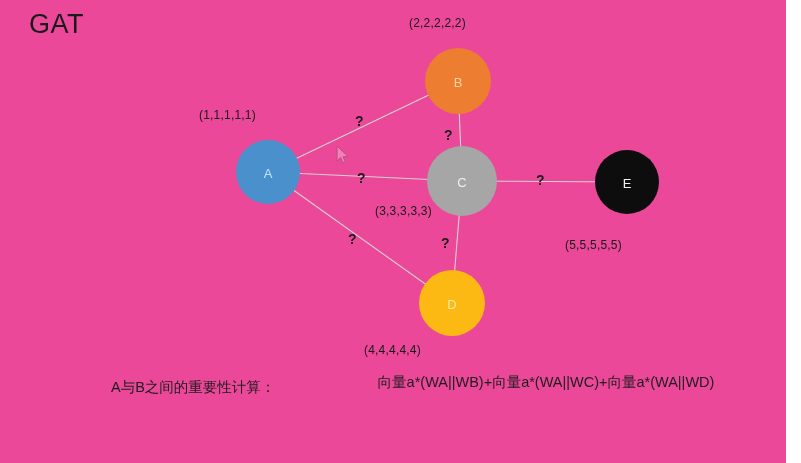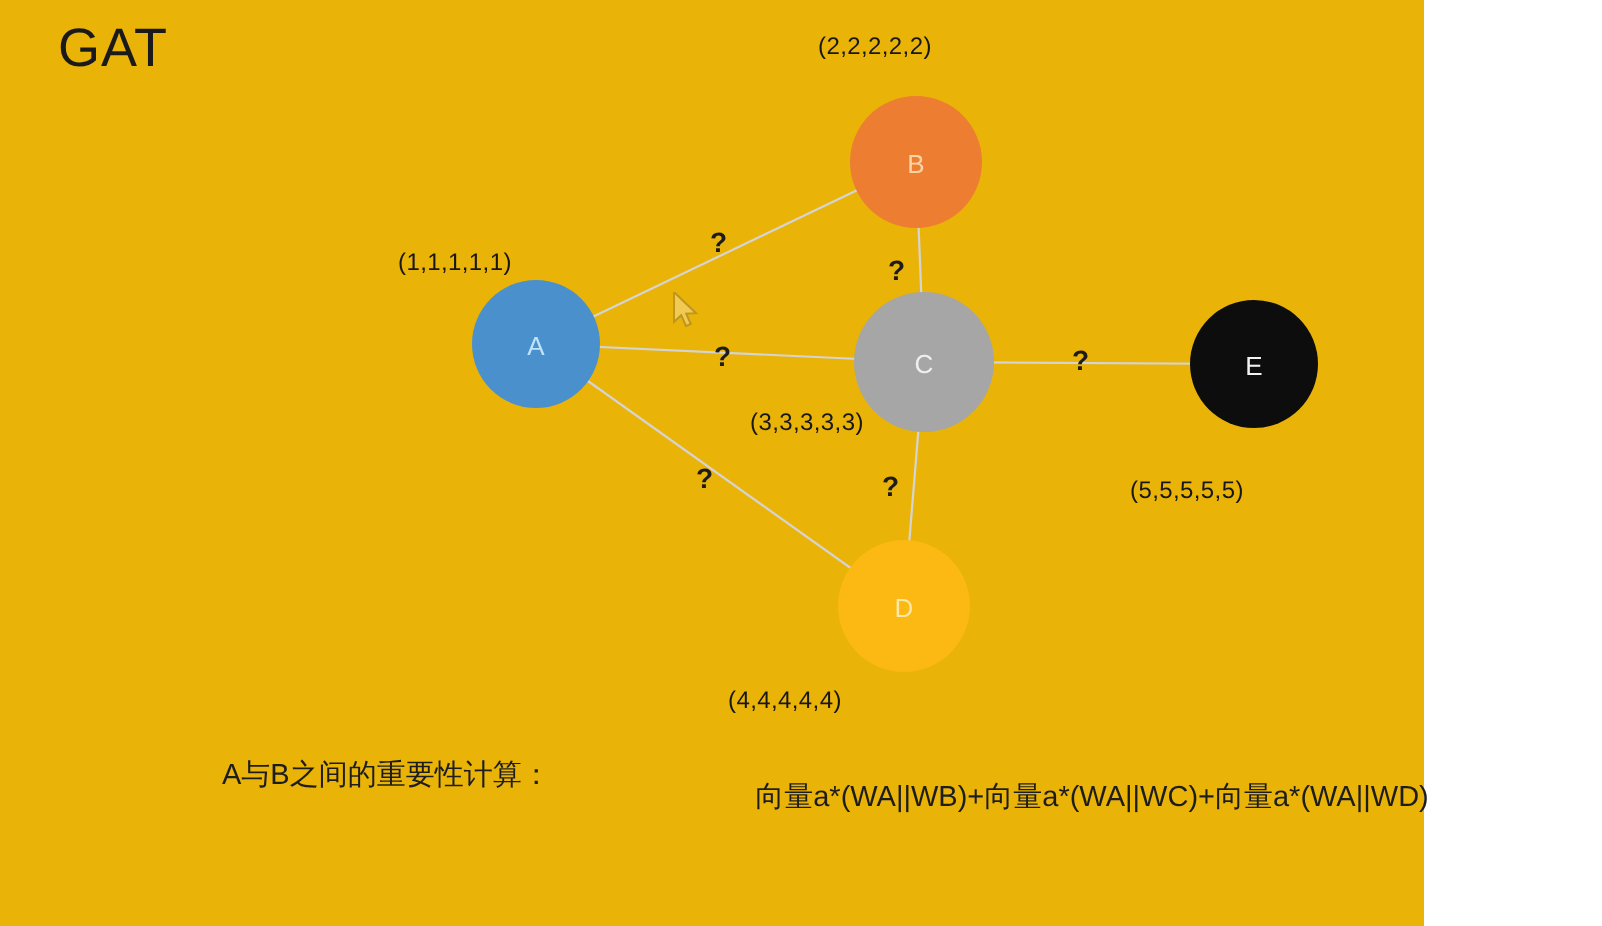--- a/index.html
+++ b/index.html
@@ -10,23 +10,23 @@
     width: 801px;
     height: 463px;
     background: #ffffff;
     font-family: "Liberation Sans", sans-serif;
     overflow: hidden;
     position: relative;
   }
   #slide {
     position: absolute;
     left: 0; top: 0;
-    width: 712px;
+    width: 786px;
     height: 463px;
-    background: #eab308;
+    background: #ec4899;
   }
   #title {
     position: absolute;
     left: 29px;
     top: 9px;
     font-size: 27px;
     color: #1a1a1a;
     letter-spacing: 0.5px;
     font-family: "Liberation Sans", sans-serif;
   }
@@ -96,21 +96,21 @@
     border-bottom: 1.4px solid #2a2a2a;
     display: inline-block;
     padding: 0 2px 1px 2px;
     line-height: 1.35;
     font-family: "Liberation Sans", sans-serif;
   }
   #denominator {
     font-size: 14.5px;
     color: #1d1d1d;
     white-space: nowrap;
-    margin-top: 20px;
+    margin-top: 3px;
     line-height: 1.35;
     font-family: "Liberation Sans", sans-serif;
   }
 </style>
 </head>
 <body>
 
 <div id="slide">
 
   <div id="title">GAT</div>
@@ -138,21 +138,21 @@
         <circle cx="452" cy="303" r="33" fill="#fcb813"></circle>
         <text x="452" y="304" class="node-letter" fill="#fde8a8">D</text>
       </g>
       <g>
         <circle cx="627" cy="182" r="32" fill="#0d0d0d"></circle>
         <text x="627" y="183" class="node-letter" fill="#f2f2f2">E</text>
       </g>
     </svg>
 
   <div id="vector-labels">
-      <div class="vec-label" style="left: 199px; top: 124px;">(1,1,1,1,1)</div>
+      <div class="vec-label" style="left: 199px; top: 108px;">(1,1,1,1,1)</div>
       <div class="vec-label" style="left: 409px; top: 16px;">(2,2,2,2,2)</div>
       <div class="vec-label" style="left: 365px; top: 204px; margin-left: 10px;">(3,3,3,3,3)</div>
       <div class="vec-label" style="left: 364px; top: 343px; text-align: right;">(4,4,4,4,4)</div>
       <div class="vec-label" style="left: 565px; top: 226px; margin-top: 12px;">(5,5,5,5,5)</div>
     </div>
   <div id="edge-labels">
       <div class="qmark" style="left: 355px; top: 113px;">?</div>
       <div class="qmark" style="left: 357px; top: 170px;">?</div>
       <div class="qmark" style="left: 348px; top: 231px;">?</div>
       <div class="qmark" style="left: 444px; top: 127px;">?</div>

